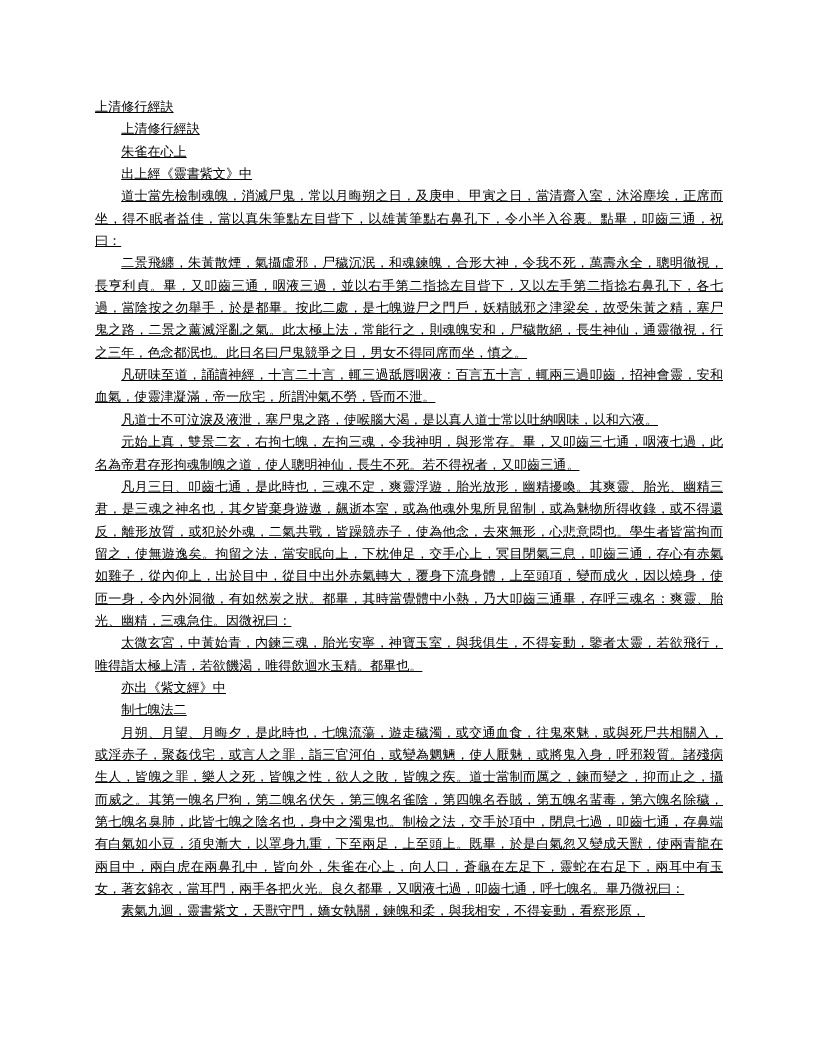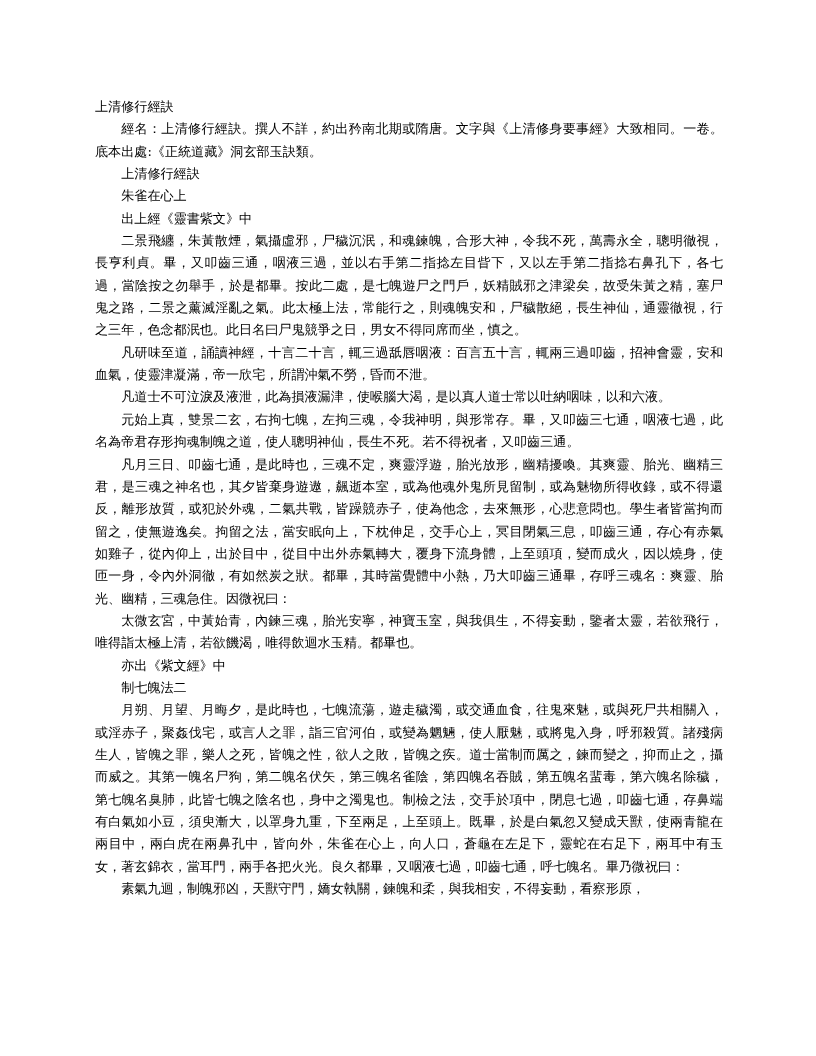--- a/index.html
+++ b/index.html
@@ -15,20 +15,21 @@
     color: #000000;
     overflow: hidden;
   }
   #page {
     position: relative;
     width: 816px;
     height: 1056px;
     background: #ffffff;
     box-sizing: border-box;
     padding: 96px 93px 0 95px;
+    text-decoration: underline;
   }
   #doc-body {
     width: 628px;
     font-size: 13.1px;
     line-height: 22.35px;
     text-align: justify;
     text-justify: inter-character;
     letter-spacing: 0;
     word-break: break-all;
   }
@@ -49,44 +50,44 @@
   }
 </style>
 </head>
 <body>
 
 <div id="page">
   <div id="doc-body">
 
     <p class="para noindent">上清修行經訣</p>
 
-    <p class="para">經名：上清修行經訣。撰人不詳，約出矜南北期或隋唐。文字與《上清修身要事經》大致相同。一卷。底本出處:《正統道藏》洞玄部玉訣類。</p>
 
     <p class="para heading-line">上清修行經訣</p>
 
     <p class="para heading-line">朱雀在心上</p>
 
     <p class="para heading-line">出上經《靈書紫文》中</p>
 
+    <p class="para">道士當先檢制魂魄，消滅尸鬼，常以月晦朔之日，及庚申、甲寅之日，當清齋入室，沐浴塵埃，正席而坐，得不眠者益佳，當以真朱筆點左目眥下，以雄黃筆點右鼻孔下，令小半入谷裏。點畢，叩齒三通，祝曰：</p>
 
     <p class="para">二景飛纏，朱黃散煙，氣攝虛邪，尸穢沉泯，和魂鍊魄，合形大神，令我不死，萬壽永全，聰明徹視，長亨利貞。畢，又叩齒三通，咽液三過，並以右手第二指捻左目眥下，又以左手第二指捻右鼻孔下，各七過，當陰按之勿舉手，於是都畢。按此二處，是七魄遊尸之門戶，妖精賊邪之津梁矣，故受朱黃之精，塞尸鬼之路，二景之薰滅淫亂之氣。此太極上法，常能行之，則魂魄安和，尸穢散絕，長生神仙，通靈徹視，行之三年，色念都泯也。此日名曰尸鬼競爭之日，男女不得同席而坐，慎之。</p>
 
     <p class="para">凡研味至道，誦讀神經，十言二十言，輒三過舐唇咽液：百言五十言，輒兩三過叩齒，招神會靈，安和血氣，使靈津凝滿，帝一欣宅，所謂沖氣不勞，昏而不泄。</p>
 
-    <p class="para">凡道士不可泣淚及液泄，此為損液漏津，使喉腦大渴，是以真人道士常以吐納咽味，以和六液。</p>
+    <p class="para">凡道士不可泣淚及液泄，塞尸鬼之路，使喉腦大渴，是以真人道士常以吐納咽味，以和六液。</p>
 
 
     <p class="para">元始上真，雙景二玄，右拘七魄，左拘三魂，令我神明，與形常存。畢，又叩齒三七通，咽液七過，此名為帝君存形拘魂制魄之道，使人聰明神仙，長生不死。若不得祝者，又叩齒三通。</p>
 
     <p class="para">凡月三日、叩齒七通，是此時也，三魂不定，爽靈浮遊，胎光放形，幽精擾喚。其爽靈、胎光、幽精三君，是三魂之神名也，其夕皆棄身遊遨，飆逝本室，或為他魂外鬼所見留制，或為魅物所得收錄，或不得還反，離形放質，或犯於外魂，二氣共戰，皆躁競赤子，使為他念，去來無形，心悲意悶也。學生者皆當拘而留之，使無遊逸矣。拘留之法，當安眠向上，下枕伸足，交手心上，冥目閉氣三息，叩齒三通，存心有赤氣如雞子，從內仰上，出於目中，從目中出外赤氣轉大，覆身下流身體，上至頭項，變而成火，因以燒身，使匝一身，令內外洞徹，有如然炭之狀。都畢，其時當覺體中小熱，乃大叩齒三通畢，存呼三魂名：爽靈、胎光、幽精，三魂急住。因微祝曰：</p>
 
     <p class="para">太微玄宮，中黃始青，內鍊三魂，胎光安寧，神寶玉室，與我俱生，不得妄動，鑒者太靈，若欲飛行，唯得詣太極上清，若欲饑渴，唯得飲迴水玉精。都畢也。</p>
 
     <p class="para heading-line">亦出《紫文經》中</p>
 
     <p class="para heading-line">制七魄法二</p>
 
     <p class="para">月朔、月望、月晦夕，是此時也，七魄流蕩，遊走穢濁，或交通血食，往鬼來魅，或與死尸共相關入，或淫赤子，聚姦伐宅，或言人之罪，詣三官河伯，或變為魍魎，使人厭魅，或將鬼入身，呼邪殺質。諸殘病生人，皆魄之罪，樂人之死，皆魄之性，欲人之敗，皆魄之疾。道士當制而厲之，鍊而變之，抑而止之，攝而威之。其第一魄名尸狗，第二魄名伏矢，第三魄名雀陰，第四魄名吞賊，第五魄名蜚毒，第六魄名除穢，第七魄名臭肺，此皆七魄之陰名也，身中之濁鬼也。制檢之法，交手於項中，閉息七過，叩齒七通，存鼻端有白氣如小豆，須臾漸大，以罩身九重，下至兩足，上至頭上。既畢，於是白氣忽又變成天獸，使兩青龍在兩目中，兩白虎在兩鼻孔中，皆向外，朱雀在心上，向人口，蒼龜在左足下，靈蛇在右足下，兩耳中有玉女，著玄錦衣，當耳門，兩手各把火光。良久都畢，又咽液七過，叩齒七通，呼七魄名。畢乃微祝曰：</p>
 
-    <p class="para">素氣九迴，制魄邪凶，天獸守門，嬌女執關，鍊魄和柔，與我相安，不得妄動，看察形原，</p>
+    <p class="para">素氣九迴，靈書紫文，天獸守門，嬌女執關，鍊魄和柔，與我相安，不得妄動，看察形原，</p>
 
   </div>
 </div>
 
 </body></html>

